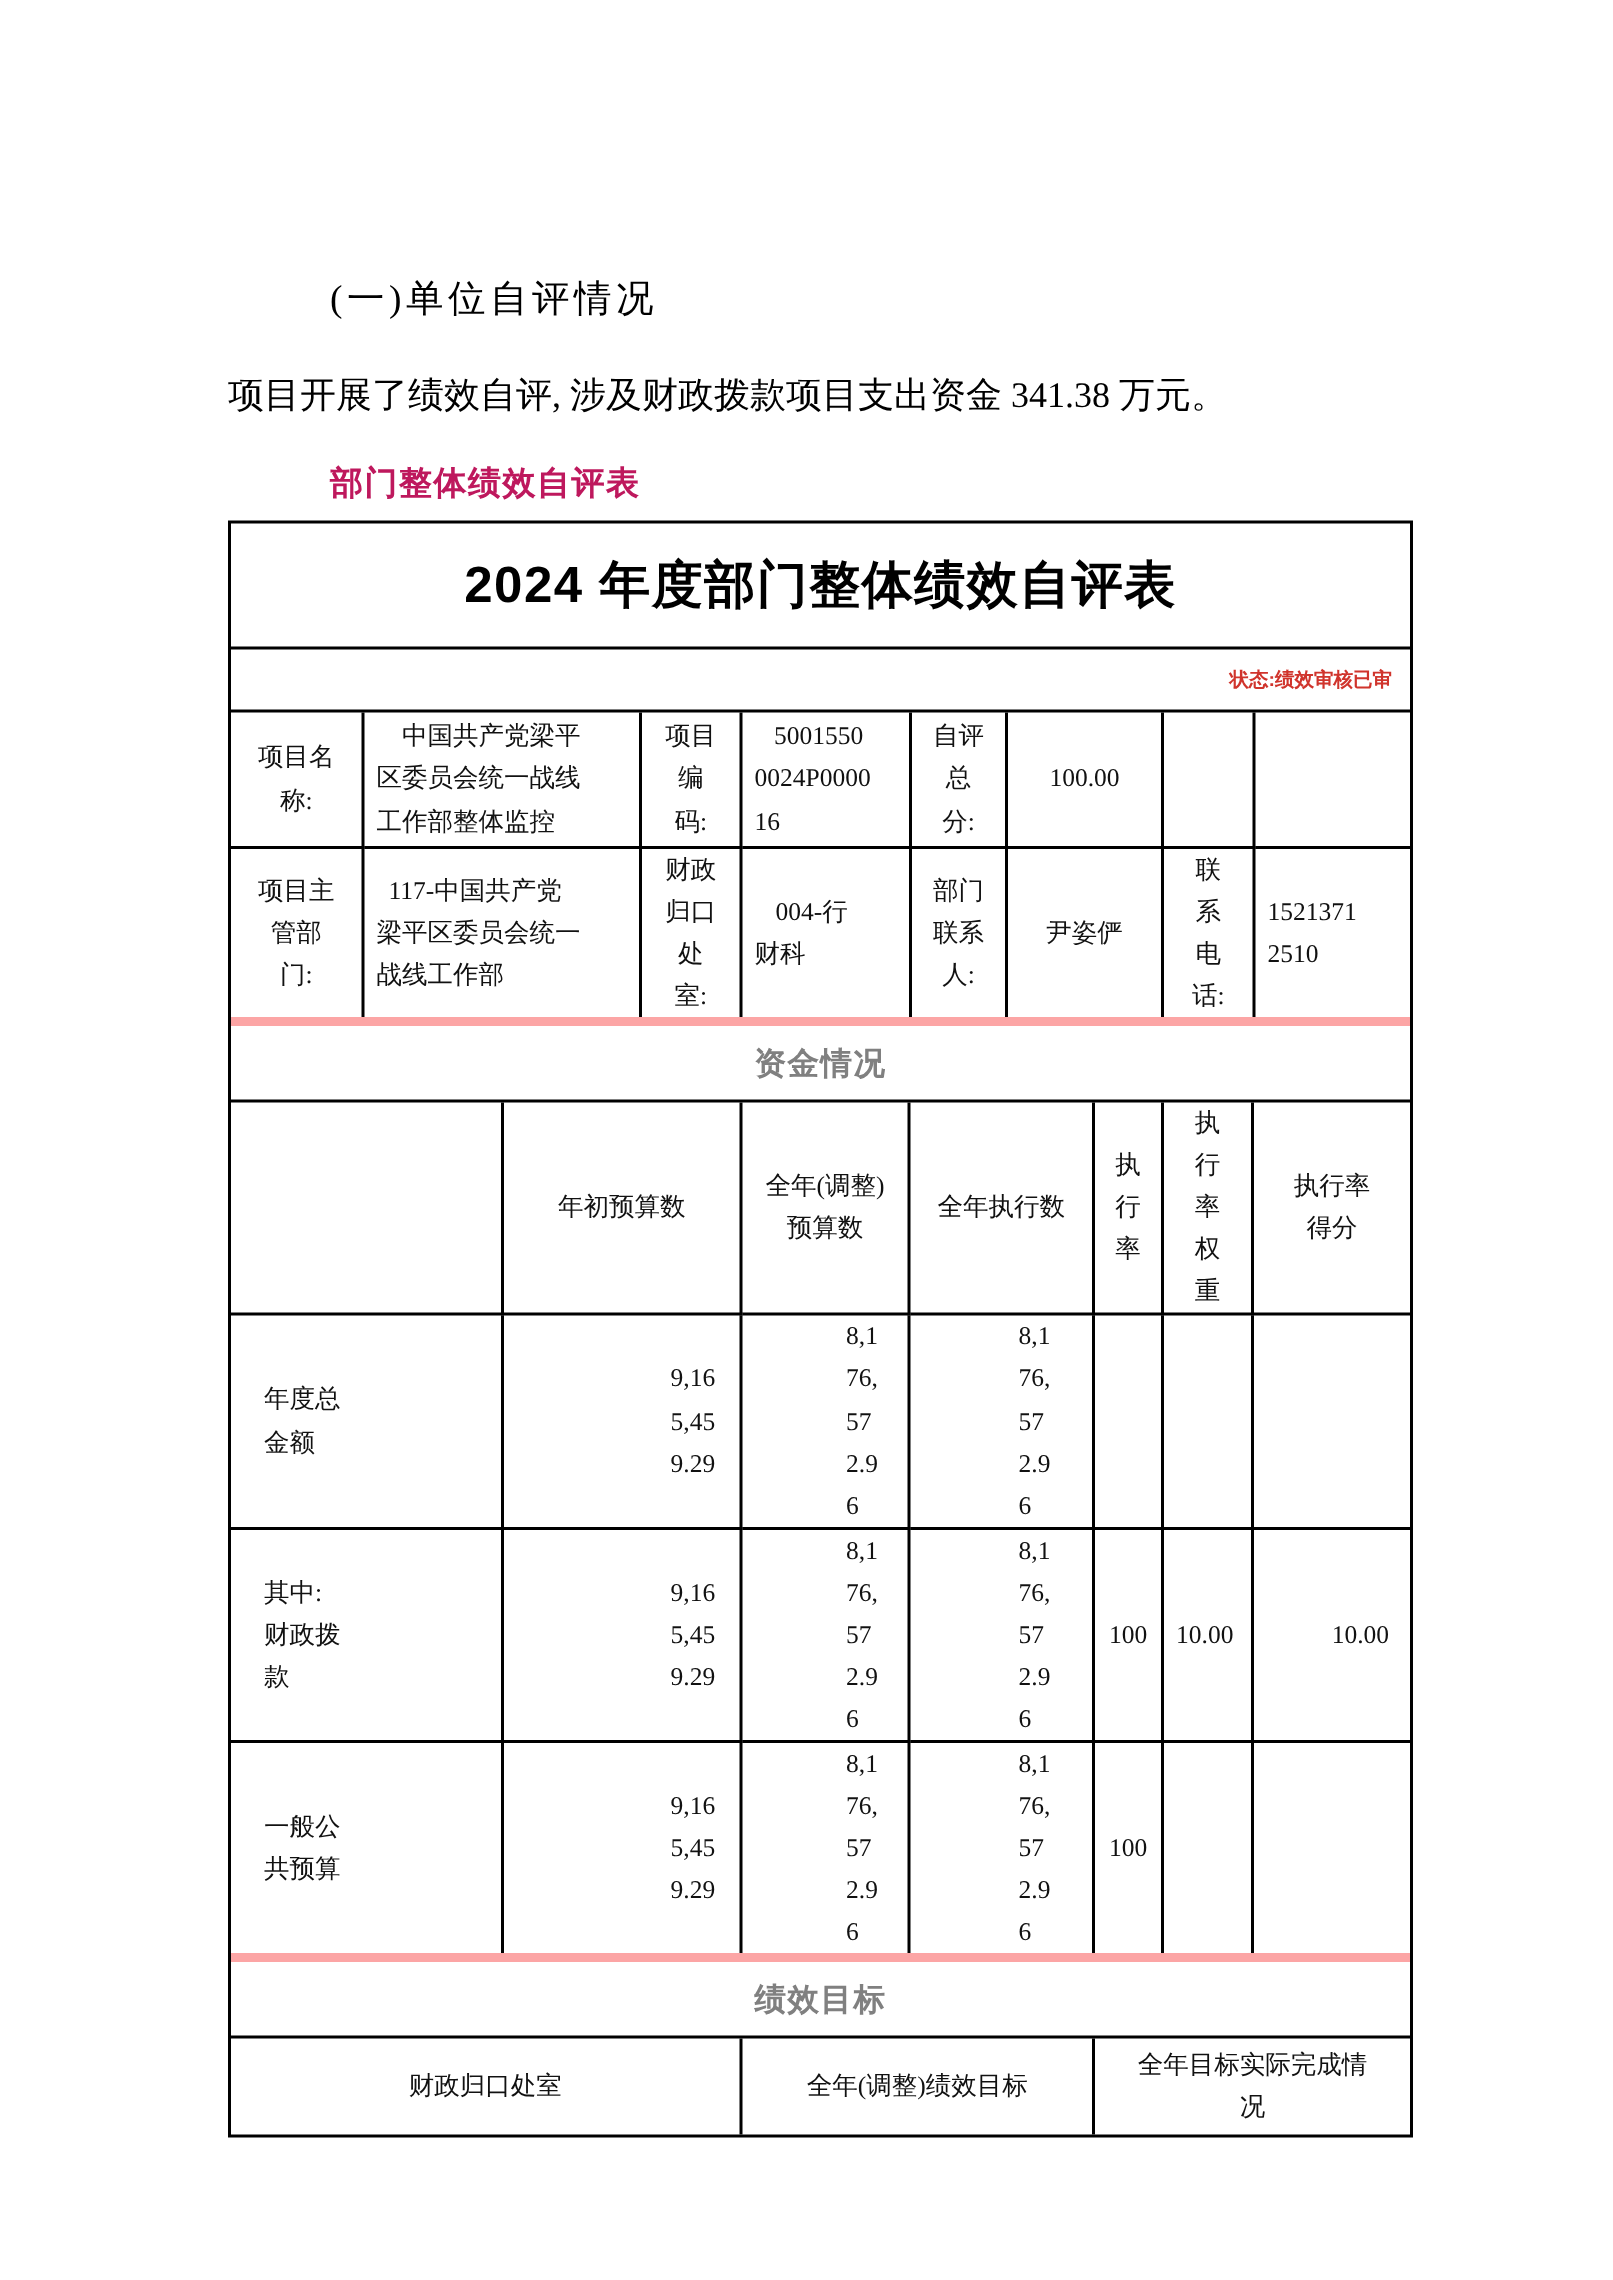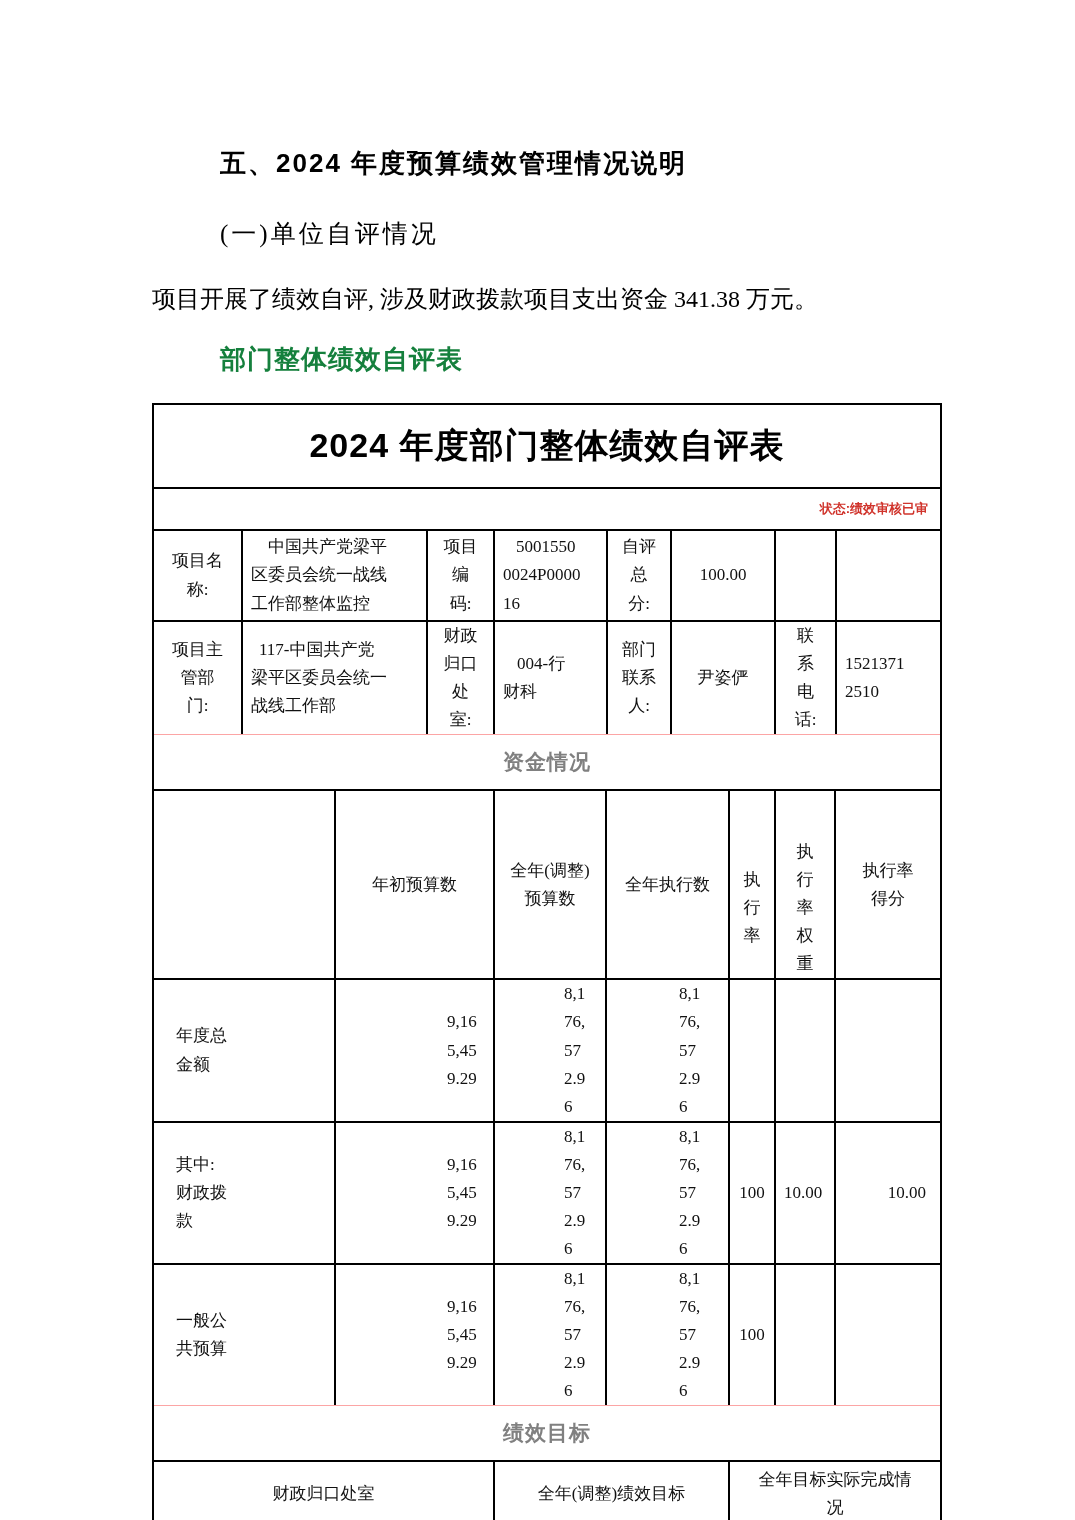--- a/index.html
+++ b/index.html
@@ -18,22 +18,22 @@
     margin-left:68px; color:#000;
   }
   .h2 {
     font-size:25px; letter-spacing:3px; margin-left:68px; margin-top:36px; color:#000;
   }
   .para { margin-top:22px; width:786px; font-size:24px; color:#000; }
   .para .pline { line-height:54px; }
   .para .pline.justify-full { text-align:justify; text-align-last:justify; text-indent:48px; }
   .caption {
     font-family:"Liberation Sans","DejaVu Sans",sans-serif;
-    font-weight:bold; font-size:26px; letter-spacing:1px;
-    margin:16px 0 26px 68px; color:#15803d;
+    font-weight:bold; font-size:22px; letter-spacing:1px;
+    margin:16px 0 10px 68px; color:#be185d;
   }
 
   .sheet { width:790px; border:2px solid #000; background:#fff; }
 
   .title-row {
     height:84px; display:flex; align-items:center; justify-content:center;
     border-bottom:2px solid #000;
     font-family:"Liberation Sans","DejaVu Sans",sans-serif;
     font-weight:bold; font-size:34px; letter-spacing:1px; color:#000;
   }
@@ -50,21 +50,21 @@
     font-size:17px; color:#111;
   }
   table.grid td { border:2px solid #000; vertical-align:middle; line-height:1.65; overflow:visible; }
 
   .section-row {
     height:57px; display:flex; align-items:center; justify-content:center;
     border-bottom:2px solid #000;
     font-family:"Liberation Sans","DejaVu Sans",sans-serif;
     font-weight:bold; font-size:21px; color:#808080; letter-spacing:1px;
   }
-  .section-row.with-top { border-top:1px solid #fca5a5; }
+  .section-row.with-top { border-top:6px solid #fca5a5; }
 
   td.lbl { text-align:center; }
   td.lbl .wrap { display:inline-block; text-align:center; word-break:normal; vertical-align:middle; }
   td.val-left { text-align:left; padding-left:8px; }
   td.val-left .wrap { display:inline-block; text-align:left; vertical-align:middle; }
   td.val-center { text-align:center; }
 
   .w51 { width:51px; }
   .w34 { width:34px; }
   .w22 { width:22px; }
@@ -77,32 +77,31 @@
 
   td.num { text-align:right; padding-right:14px; }
   td.num .nwrap { display:inline-block; word-break:break-all; text-align:left; vertical-align:middle; }
   .na { width:32px; }
   .nb { width:27px; }
   .nrate { width:20px; text-align:center; }
   .nweight { width:25px; }
   td.head-c { text-align:center; }
   td.head-c .wrap { display:inline-block; word-break:normal; vertical-align:middle; }
   .w96c { width:96px; text-align:center; }
-  .w21c { width:21px; text-align:center;margin-top:47px; }
+  .w21c { width:21px; text-align:center; }
   .w62c { width:62px; text-align:center; }
   .w160c { width:164px; text-align:center; }
   td.flabel { text-align:left; padding-left:22px; }
   td.flabel .wrap { display:inline-block; width:52px; text-align:left; vertical-align:middle; }
 </style>
 </head>
 <body>
 
 <div class="page">
 
-  <div class="h1">五、2024 年度预算绩效管理情况说明</div>
   <div class="h2">(一)单位自评情况</div>
 
   <div class="para">
     <div class="pline">项目开展了绩效自评, 涉及财政拨款项目支出资金 341.38 万元。</div>
   </div>
 
   <div class="caption">部门整体绩效自评表</div>
 
   <div class="sheet">
 

